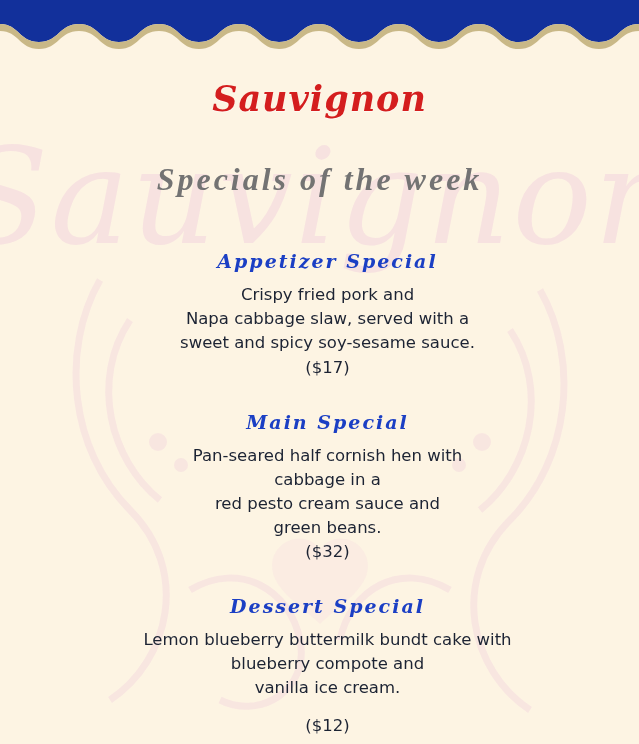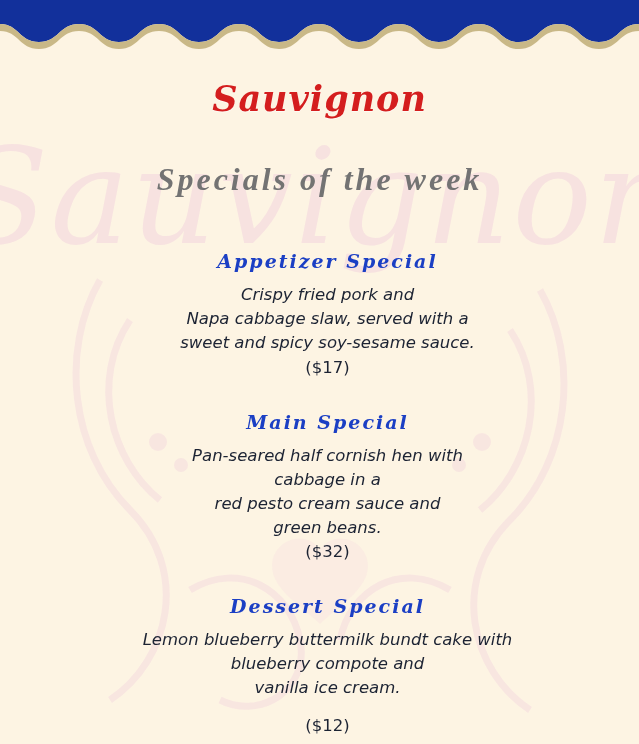--- a/index.html
+++ b/index.html
@@ -101,21 +101,21 @@
     margin: 0 0 11px 0;
   }
 
   .section-desc {
     font-family: "DejaVu Sans", sans-serif;
     font-size: 16.5px;
     color: #1c2333;
     line-height: 1.45;
     margin: 0;
   }
-  .section-desc .line { display: block; font-style: italic; }
+  .section-desc .line { display: block; }
 
   .section-price {
     font-family: "DejaVu Sans", sans-serif;
     font-size: 16.5px;
     color: #1c2333;
     margin: 3px 0 0 0;
   }
   .price-gap { margin-top: 16px; }
 </style>
 </head>

